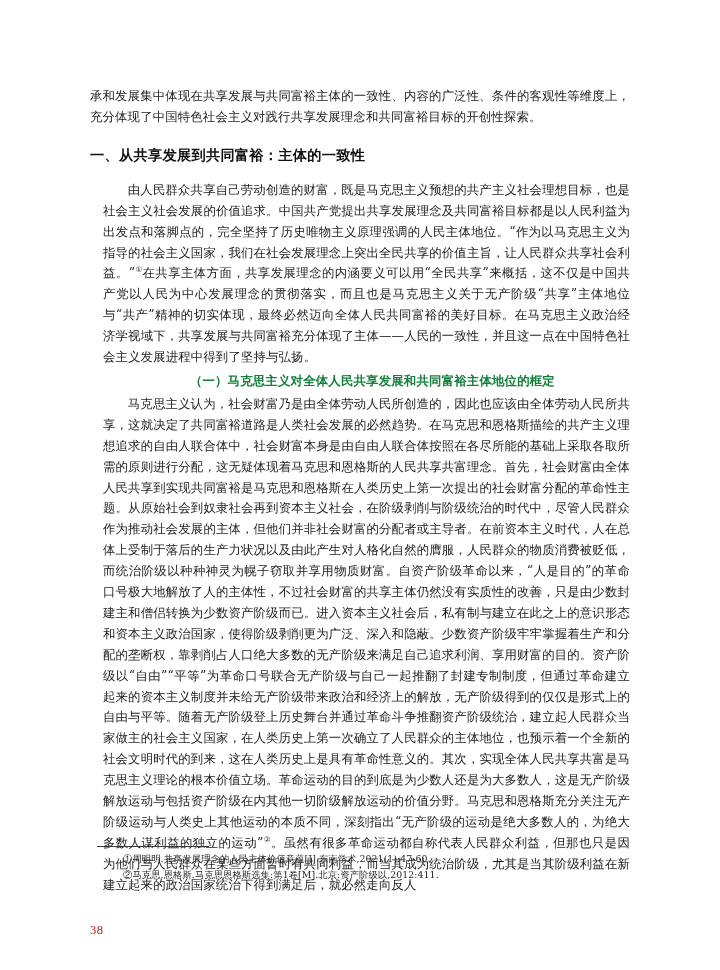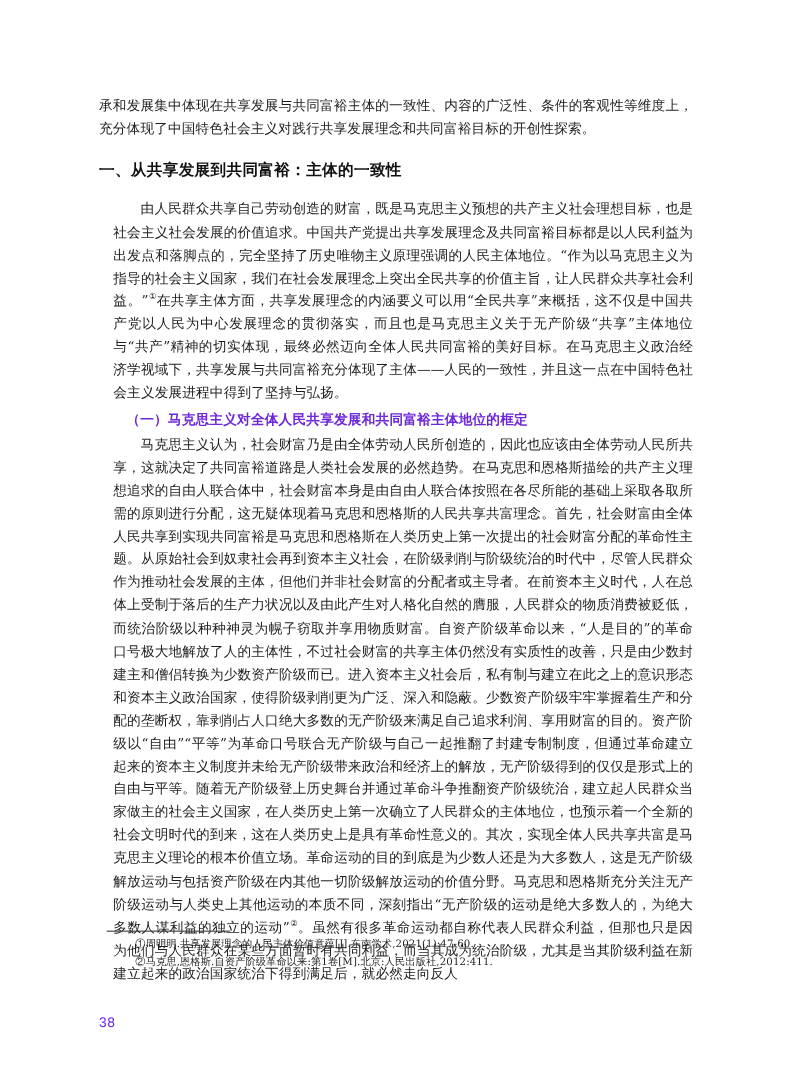--- a/index.html
+++ b/index.html
@@ -53,24 +53,24 @@
     letter-spacing: 0.3px;
     color: #111111;
     margin: 0;
     padding: 17px 0 15px 0;
   }
   .h-sub {
     font-family: "DejaVu Sans", "Liberation Sans", sans-serif;
     font-weight: bold;
     font-size: 12.4px;
     line-height: 20.9px;
-    text-align: left;
+    text-align: center;
     text-indent: 2em;
     letter-spacing: 0.2px;
-    color: #6d28d9;
+    color: #15803d;
     margin: 0;
     padding: 3px 0 2px 0;
   }
 
   
   sup.fnref {
     font-size: 7.6px;
     vertical-align: super;
     line-height: 0;
     letter-spacing: 0;
@@ -99,24 +99,24 @@
     margin: 0;
     padding-left: 26px;
     white-space: nowrap;
   }
 
   
   #page-number {
     position: absolute;
     left: 90px;
     top: 922px;
-    font-family: Liberation Sans, sans-serif;
+    font-family: Liberation Serif, serif;
     font-size: 12.6px;
     line-height: 16px;
-    color: #6d28d9;
+    color: #b91c1c;
     letter-spacing: 0.4px;
   }
 </style>
 </head>
 <body>
 
 <div id="page">
 
   <div id="content">
 
@@ -128,18 +128,18 @@
 
     <h3 class="h-sub">（一）马克思主义对全体人民共享发展和共同富裕主体地位的框定</h3>
 
     <p class="para indent"><span>马克思主义认为，社会财富乃是由全体劳动人民所创造的，因此也应该由全体劳动人民所共享，这就决定了共同富裕道路是人类社会发展的必然趋势。在马克思和恩格斯描绘的共产主义理想追求的自由人联合体中，社会财富本身是由自由人联合体按照在各尽所能的基础上采取各取所需的原则进行分配，这无疑体现着马克思和恩格斯的人民共享共富理念。首先，社会财富由全体人民共享到实现共同富裕是马克思和恩格斯在人类历史上第一次提出的社会财富分配的革命性主题。从原始社会到奴隶社会再到资本主义社会，在阶级剥削与阶级统治的时代中，尽管人民群众作为推动社会发展的主体，但他们并非社会财富的分配者或主导者。在前资本主义时代，人在总体上受制于落后的生产力状况以及由此产生对人格化自然的膺服，人民群众的物质消费被贬低，而统治阶级以种种神灵为幌子窃取并享用物质财富。自资产阶级革命以来，“人是目的”的革命口号极大地解放了人的主体性，不过社会财富的共享主体仍然没有实质性的改善，只是由少数封建主和僧侣转换为少数资产阶级而已。进入资本主义社会后，私有制与建立在此之上的意识形态和资本主义政治国家，使得阶级剥削更为广泛、深入和隐蔽。少数资产阶级牢牢掌握着生产和分配的垄断权，靠剥削占人口绝大多数的无产阶级来满足自己追求利润、享用财富的目的。资产阶级以“自由”“平等”为革命口号联合无产阶级与自己一起推翻了封建专制制度，但通过革命建立起来的资本主义制度并未给无产阶级带来政治和经济上的解放，无产阶级得到的仅仅是形式上的自由与平等。随着无产阶级登上历史舞台并通过革命斗争推翻资产阶级统治，建立起人民群众当家做主的社会主义国家，在人类历史上第一次确立了人民群众的主体地位，也预示着一个全新的社会文明时代的到来，这在人类历史上是具有革命性意义的。其次，实现全体人民共享共富是马克思主义理论的根本价值立场。革命运动的目的到底是为少数人还是为大多数人，这是无产阶级解放运动与包括资产阶级在内其他一切阶级解放运动的价值分野。马克思和恩格斯充分关注无产阶级运动与人类史上其他运动的本质不同，深刻指出“无产阶级的运动是绝大多数人的，为绝大多数人谋利益的独立的运动”</span><sup class="fnref">②</sup><span>。虽然有很多革命运动都自称代表人民群众利益，但那也只是因为他们与人民群众在某些方面暂时有共同利益，而当其成为统治阶级，尤其是当其阶级利益在新建立起来的政治国家统治下得到满足后，就必然走向反人</span></p>
 
   </div>
 
   <div id="footnotes">
     <hr class="fn-rule">
     <p class="fn-line">①周明明.共享发展理念的人民主体价值意蕴[J].东南学术,2021(1):47-60.</p>
-    <p class="fn-line">②马克思,恩格斯.自资产阶级革命以来:第1卷[M].北京:人民出版社,2012:411.</p>
+    <p class="fn-line">②马克思,恩格斯.马克思恩格斯选集:第1卷[M].北京:资产阶级以,2012:411.</p>
   </div>
 
   <div id="page-number">38</div>
 
 </div>
 
 </body></html>

